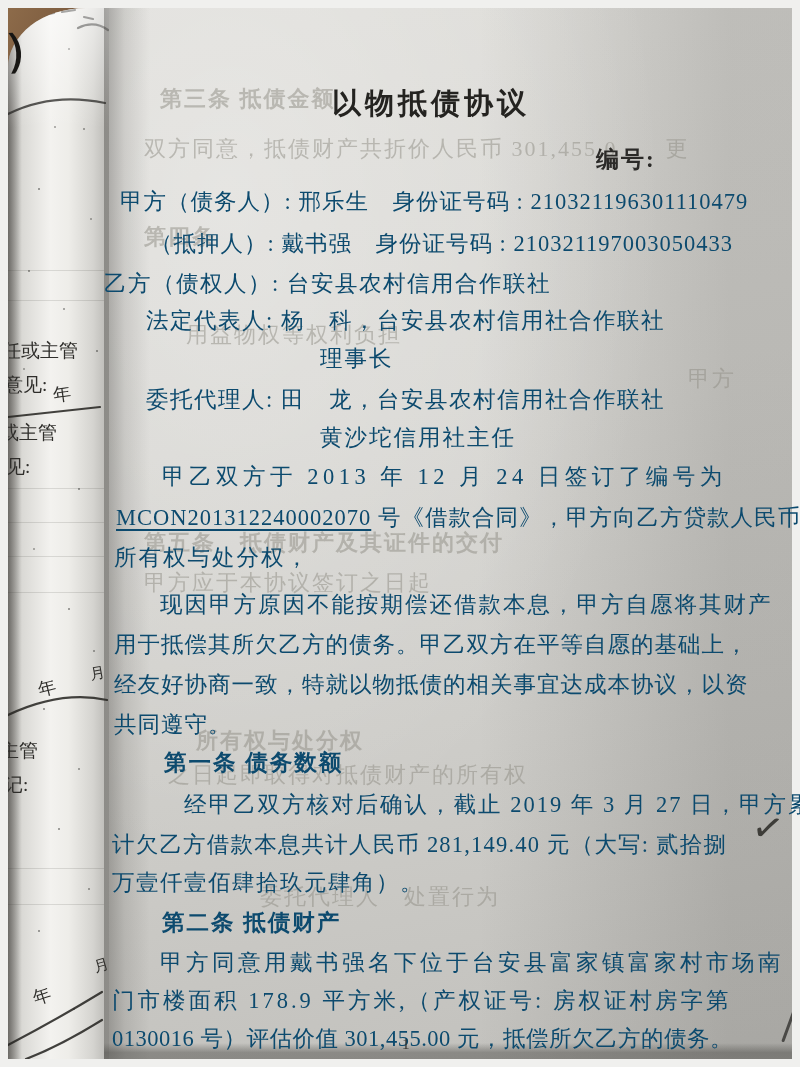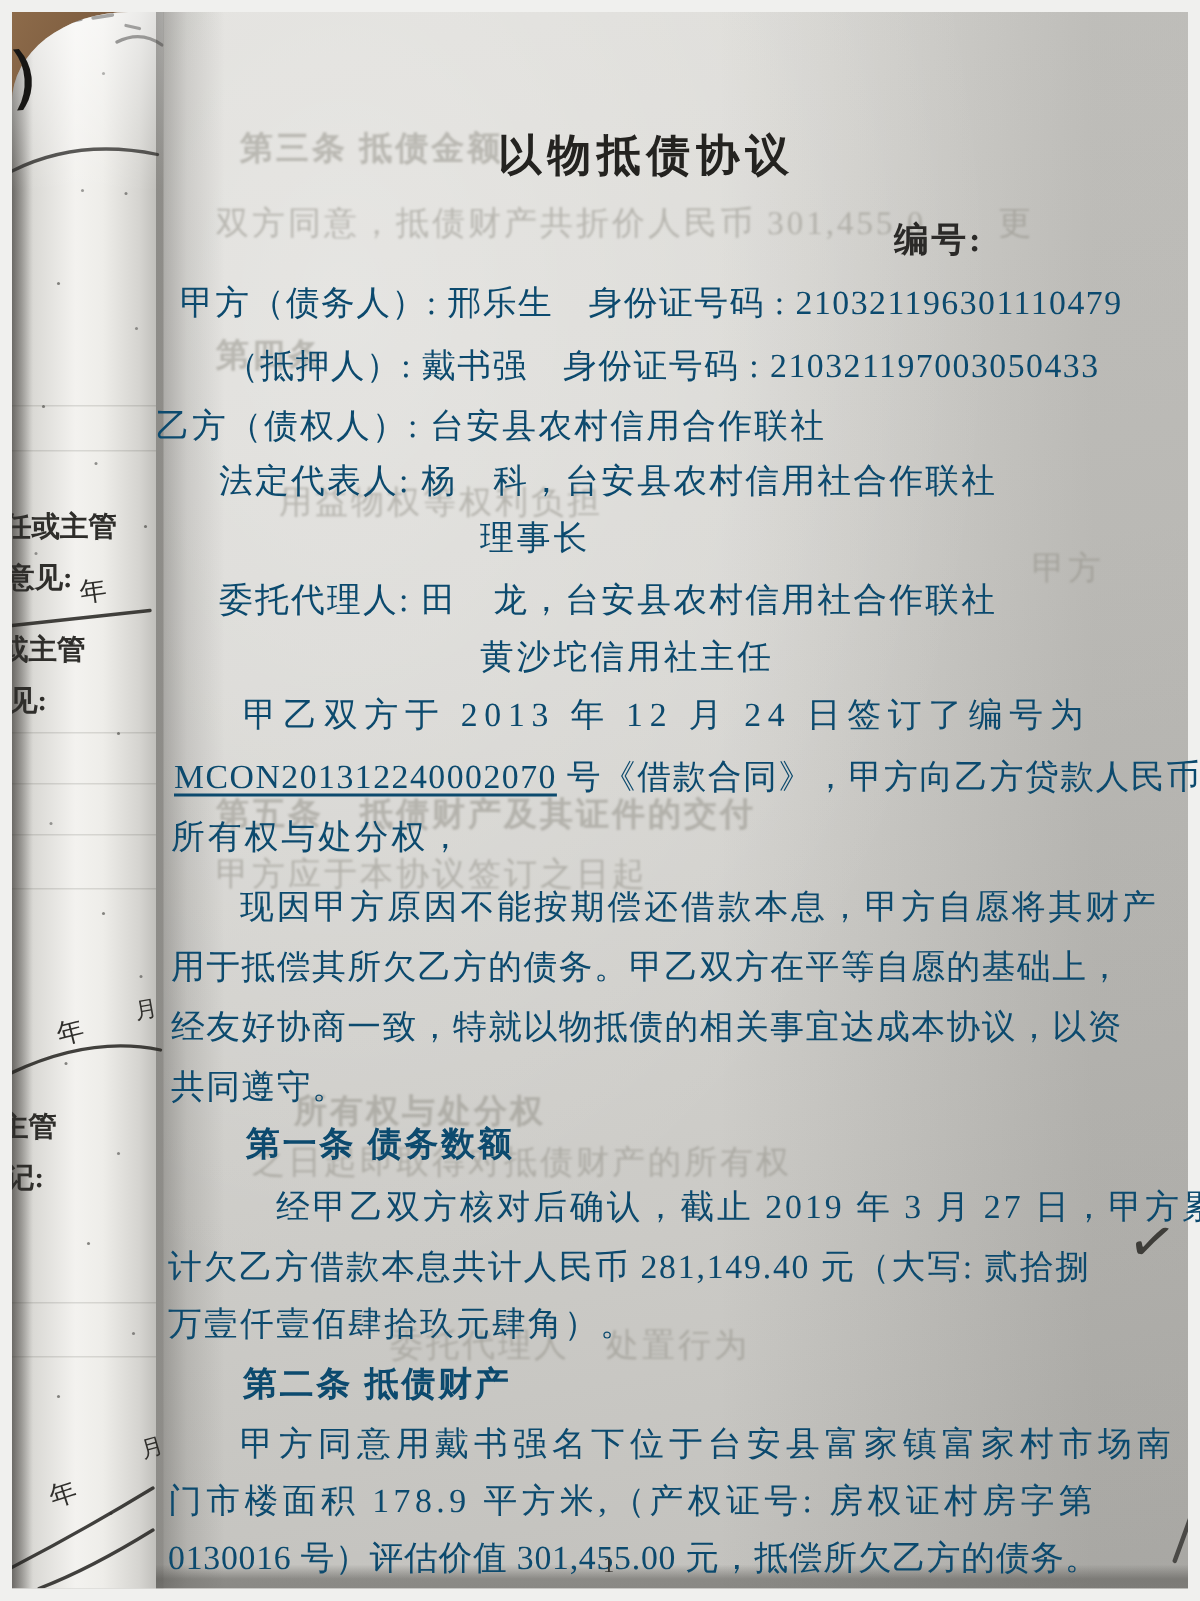--- a/index.html
+++ b/index.html
@@ -38,21 +38,21 @@
        15px 360px rgba(25,25,22,.4),46px 118px rgba(25,25,22,.4);}
   
   .layer{position:absolute;left:0;top:0;width:800px;height:1067px;pointer-events:none;}
   .line{position:absolute;white-space:nowrap;font-size:22.5px;color:#0c4a6e;letter-spacing:1.5px;}
   .line.b{font-weight:700;}
   .u{text-decoration:underline;text-underline-offset:4px;}
   .gline{position:absolute;white-space:nowrap;font-size:22px;color:#8f8d84;opacity:.5;
          filter:blur(.7px);letter-spacing:2px;}
   .gline.b{font-weight:700;}
   .frag{position:absolute;white-space:nowrap;font-size:19px;color:#2f2e2b;}
-  .frag.b{font-weight:700;text-align:right;}
+  .frag.b{font-weight:400;text-align:right;}
   #doc-title{position:absolute;left:332px;top:84px;font-size:29px;font-weight:700;
      letter-spacing:4px;color:#242320;white-space:nowrap;}
   #doc-number{position:absolute;left:596px;top:144px;font-size:23px;font-weight:700;
      letter-spacing:2px;color:#2b2a28;}
   #page-num{position:absolute;left:402px;top:1036px;font-size:15px;color:#34332f;}
   #checkmark{position:absolute;left:752px;top:806px;font-size:38px;color:#3e3d39;
      transform:rotate(10deg);font-family:"DejaVu Sans","Liberation Sans",sans-serif;}
   #pen-curve{position:absolute;left:-4px;top:10px;font-size:46px;font-weight:700;color:#171614;
      transform:rotate(-4deg);}
   #corner-mark{position:absolute;right:2px;bottom:16px;width:3px;height:34px;background:#4a4946;

